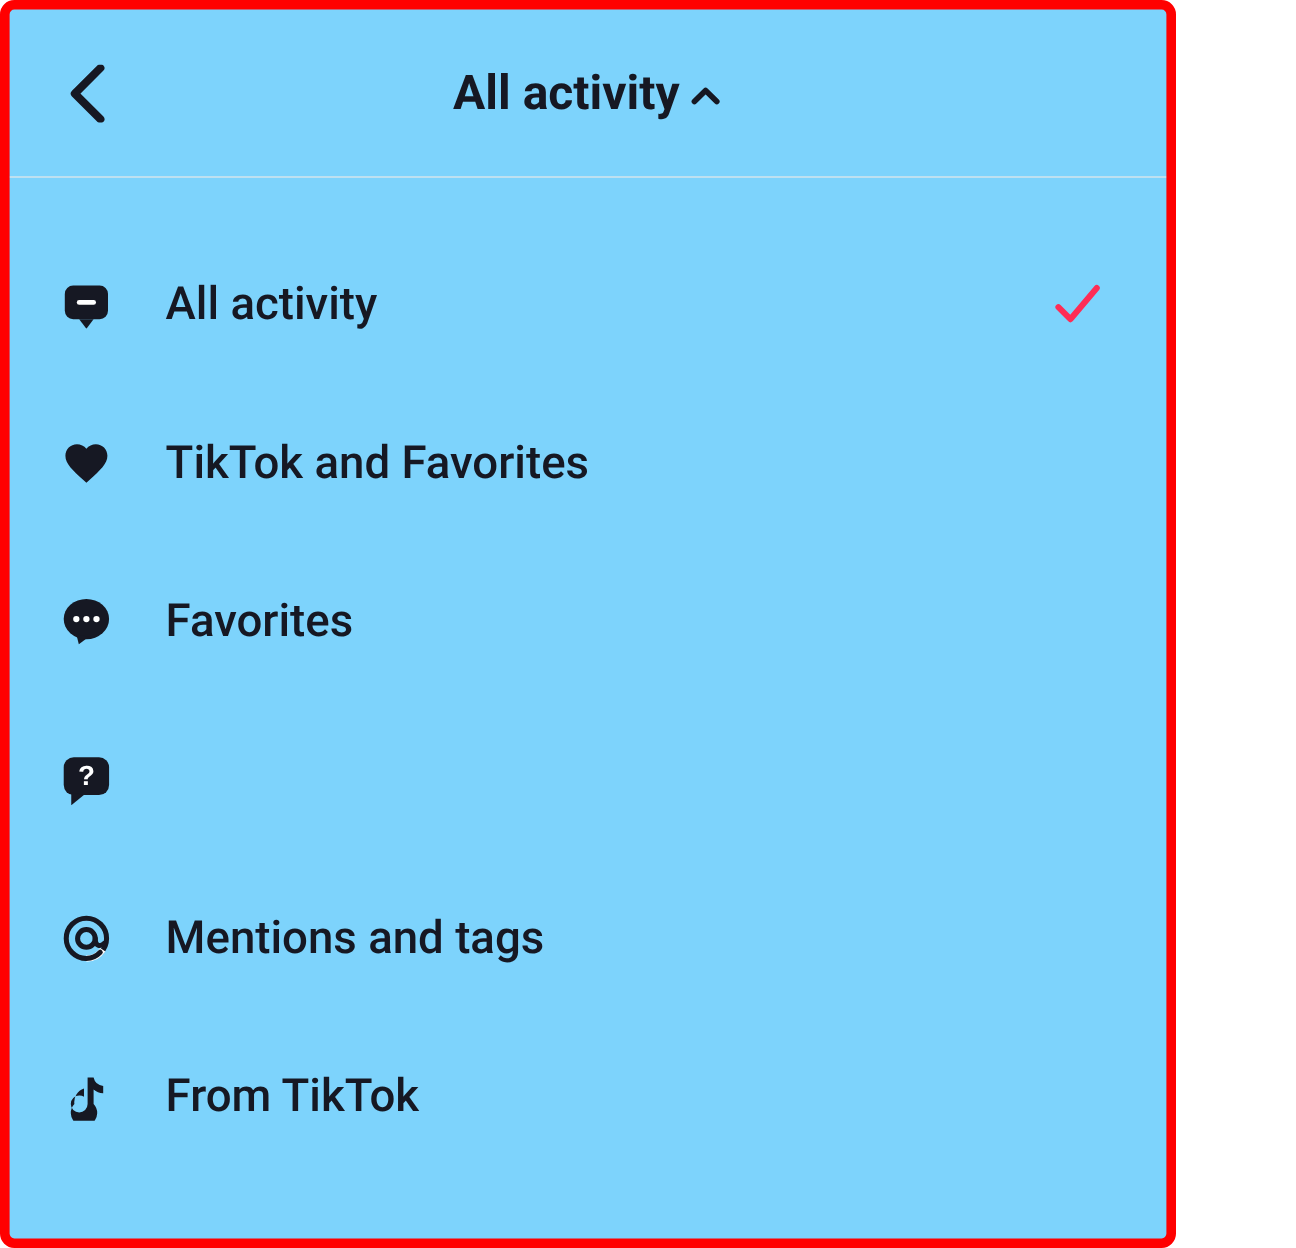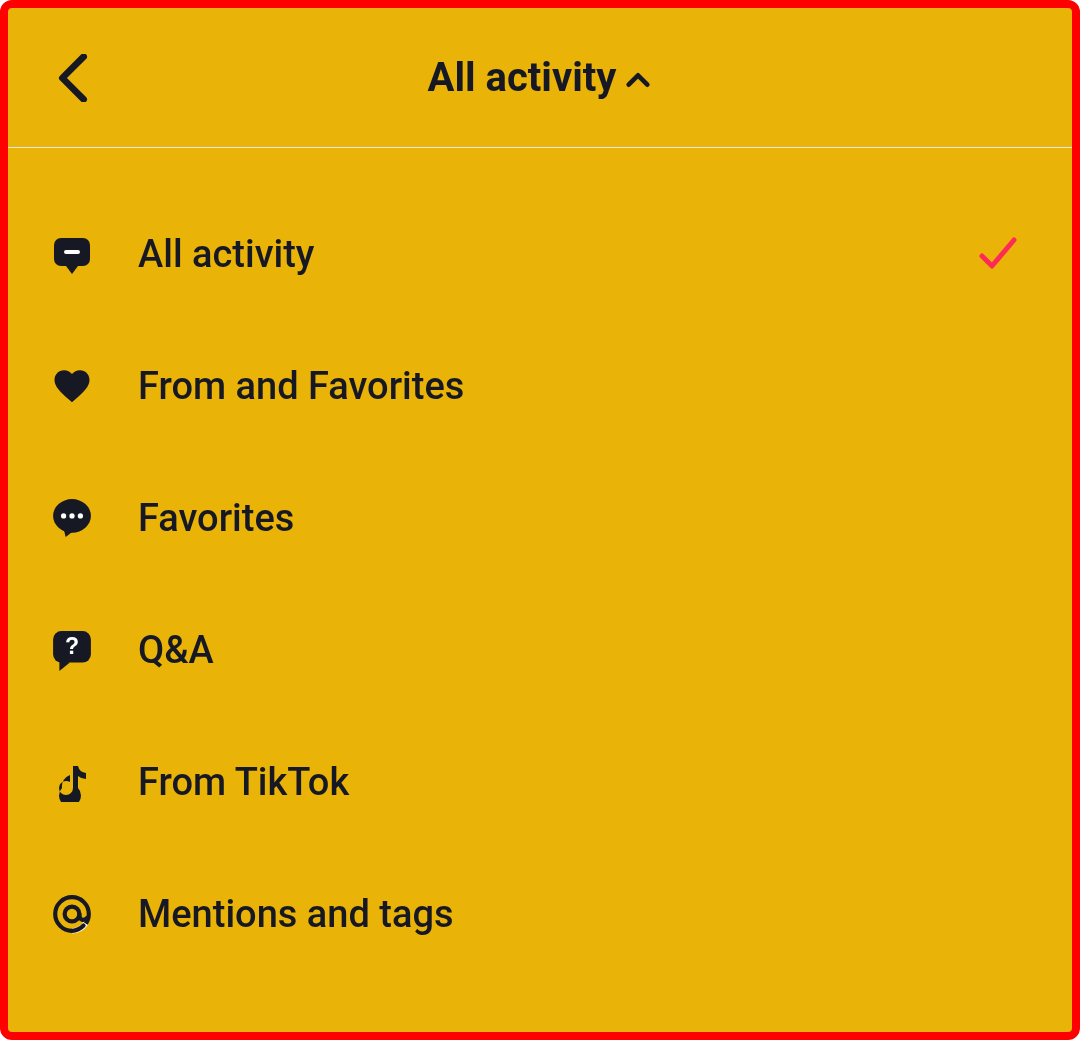--- a/index.html
+++ b/index.html
@@ -8,26 +8,26 @@
       box-sizing: border-box;
     }
     body {
       font-family: -apple-system, BlinkMacSystemFont, 'Segoe UI', Roboto, Helvetica, Arial, sans-serif;
       background: #fff;
       width: 1080px;
       height: 1040px;
       position: relative;
     }
     .frame {
-      width: 1080px;
+      width: 980px;
       height: 1040px;
       border: 8px solid #ff0000;
       border-radius: 12px;
       position: relative;
-      background: #eab308;
+      background: #7dd3fc;
       overflow: hidden;
     }
     .header {
       height: 140px;
       display: flex;
       align-items: center;
       justify-content: center;
       position: relative;
       border-bottom: 1px solid #e8e8e8;
     }
@@ -128,21 +128,21 @@
         </svg>
       </span>
     </div>
 
     <div class="item">
       <span class="item-icon">
         <svg width="42" height="42" viewBox="0 0 24 24">
           <path d="M12 21.35l-1.45-1.32C5.4 15.36 2 12.28 2 8.5 2 5.42 4.42 3 7.5 3c1.74 0 3.41.81 4.5 2.09C13.09 3.81 14.76 3 16.5 3 19.58 3 22 5.42 22 8.5c0 3.78-3.4 6.86-8.55 11.54L12 21.35z" fill="#161823"></path>
         </svg>
       </span>
-      <span class="item-label">From and Favorites</span>
+      <span class="item-label">TikTok and Favorites</span>
     </div>
 
     <div class="item">
       <span class="item-icon">
         <svg width="42" height="42" viewBox="0 0 40 40">
           <ellipse cx="20" cy="18" rx="18" ry="16" fill="#161823"></ellipse>
           <path d="M12 30 L14 38 L22 32 Z" fill="#161823"></path>
           <circle cx="12" cy="18" r="2.5" fill="#fff"></circle>
           <circle cx="20" cy="18" r="2.5" fill="#fff"></circle>
           <circle cx="28" cy="18" r="2.5" fill="#fff"></circle>
@@ -152,39 +152,38 @@
     </div>
 
     <div class="item">
       <span class="item-icon">
         <svg width="42" height="42" viewBox="0 0 40 40">
           <rect x="2" y="2" width="36" height="30" rx="8" fill="#161823"></rect>
           <path d="M8 30 L8 40 L18 32 Z" fill="#161823"></path>
           <text x="20" y="24" text-anchor="middle" font-size="22" font-weight="900" fill="#fff" font-family="Arial">?</text>
         </svg>
       </span>
-      <span class="item-label">Q&amp;A</span>
-    </div>
-
-    <div class="item">
-      <span class="item-icon">
-        <svg width="40" height="40" viewBox="0 0 40 40">
-          <path d="M21 4 L21 26 A7 7 0 1 1 14 19 A7 7 0 0 1 18 20 L18 13 A12 12 0 0 0 10 26 A11 11 0 1 0 26 26 L26 14 A12 12 0 0 0 34 17 L34 11 A9 9 0 0 1 26 4 Z" fill="#161823"></path>
-        </svg>
-      </span>
-      <span class="item-label">From TikTok</span>
     </div>
 
     <div class="item">
       <span class="item-icon">
         <svg width="42" height="42" viewBox="0 0 40 40">
           <circle cx="20" cy="20" r="16" stroke="#161823" stroke-width="4" fill="none"></circle>
           <circle cx="20" cy="20" r="7" stroke="#161823" stroke-width="4" fill="none"></circle>
           <path d="M27 20 C27 26 31 27 34 24" stroke="#161823" stroke-width="4" fill="none" stroke-linecap="round"></path>
           <path d="M33 29 A16 16 0 0 1 20 36" stroke="#fff" stroke-width="5" fill="none"></path>
           <path d="M31 31 A16 16 0 0 1 20 36" stroke="#161823" stroke-width="4" fill="none" stroke-linecap="round"></path>
         </svg>
       </span>
       <span class="item-label">Mentions and tags</span>
     </div>
 
+    <div class="item">
+      <span class="item-icon">
+        <svg width="40" height="40" viewBox="0 0 40 40">
+          <path d="M21 4 L21 26 A7 7 0 1 1 14 19 A7 7 0 0 1 18 20 L18 13 A12 12 0 0 0 10 26 A11 11 0 1 0 26 26 L26 14 A12 12 0 0 0 34 17 L34 11 A9 9 0 0 1 26 4 Z" fill="#161823"></path>
+        </svg>
+      </span>
+      <span class="item-label">From TikTok</span>
+    </div>
+
   </div>
 </div>
 
 </body></html>

